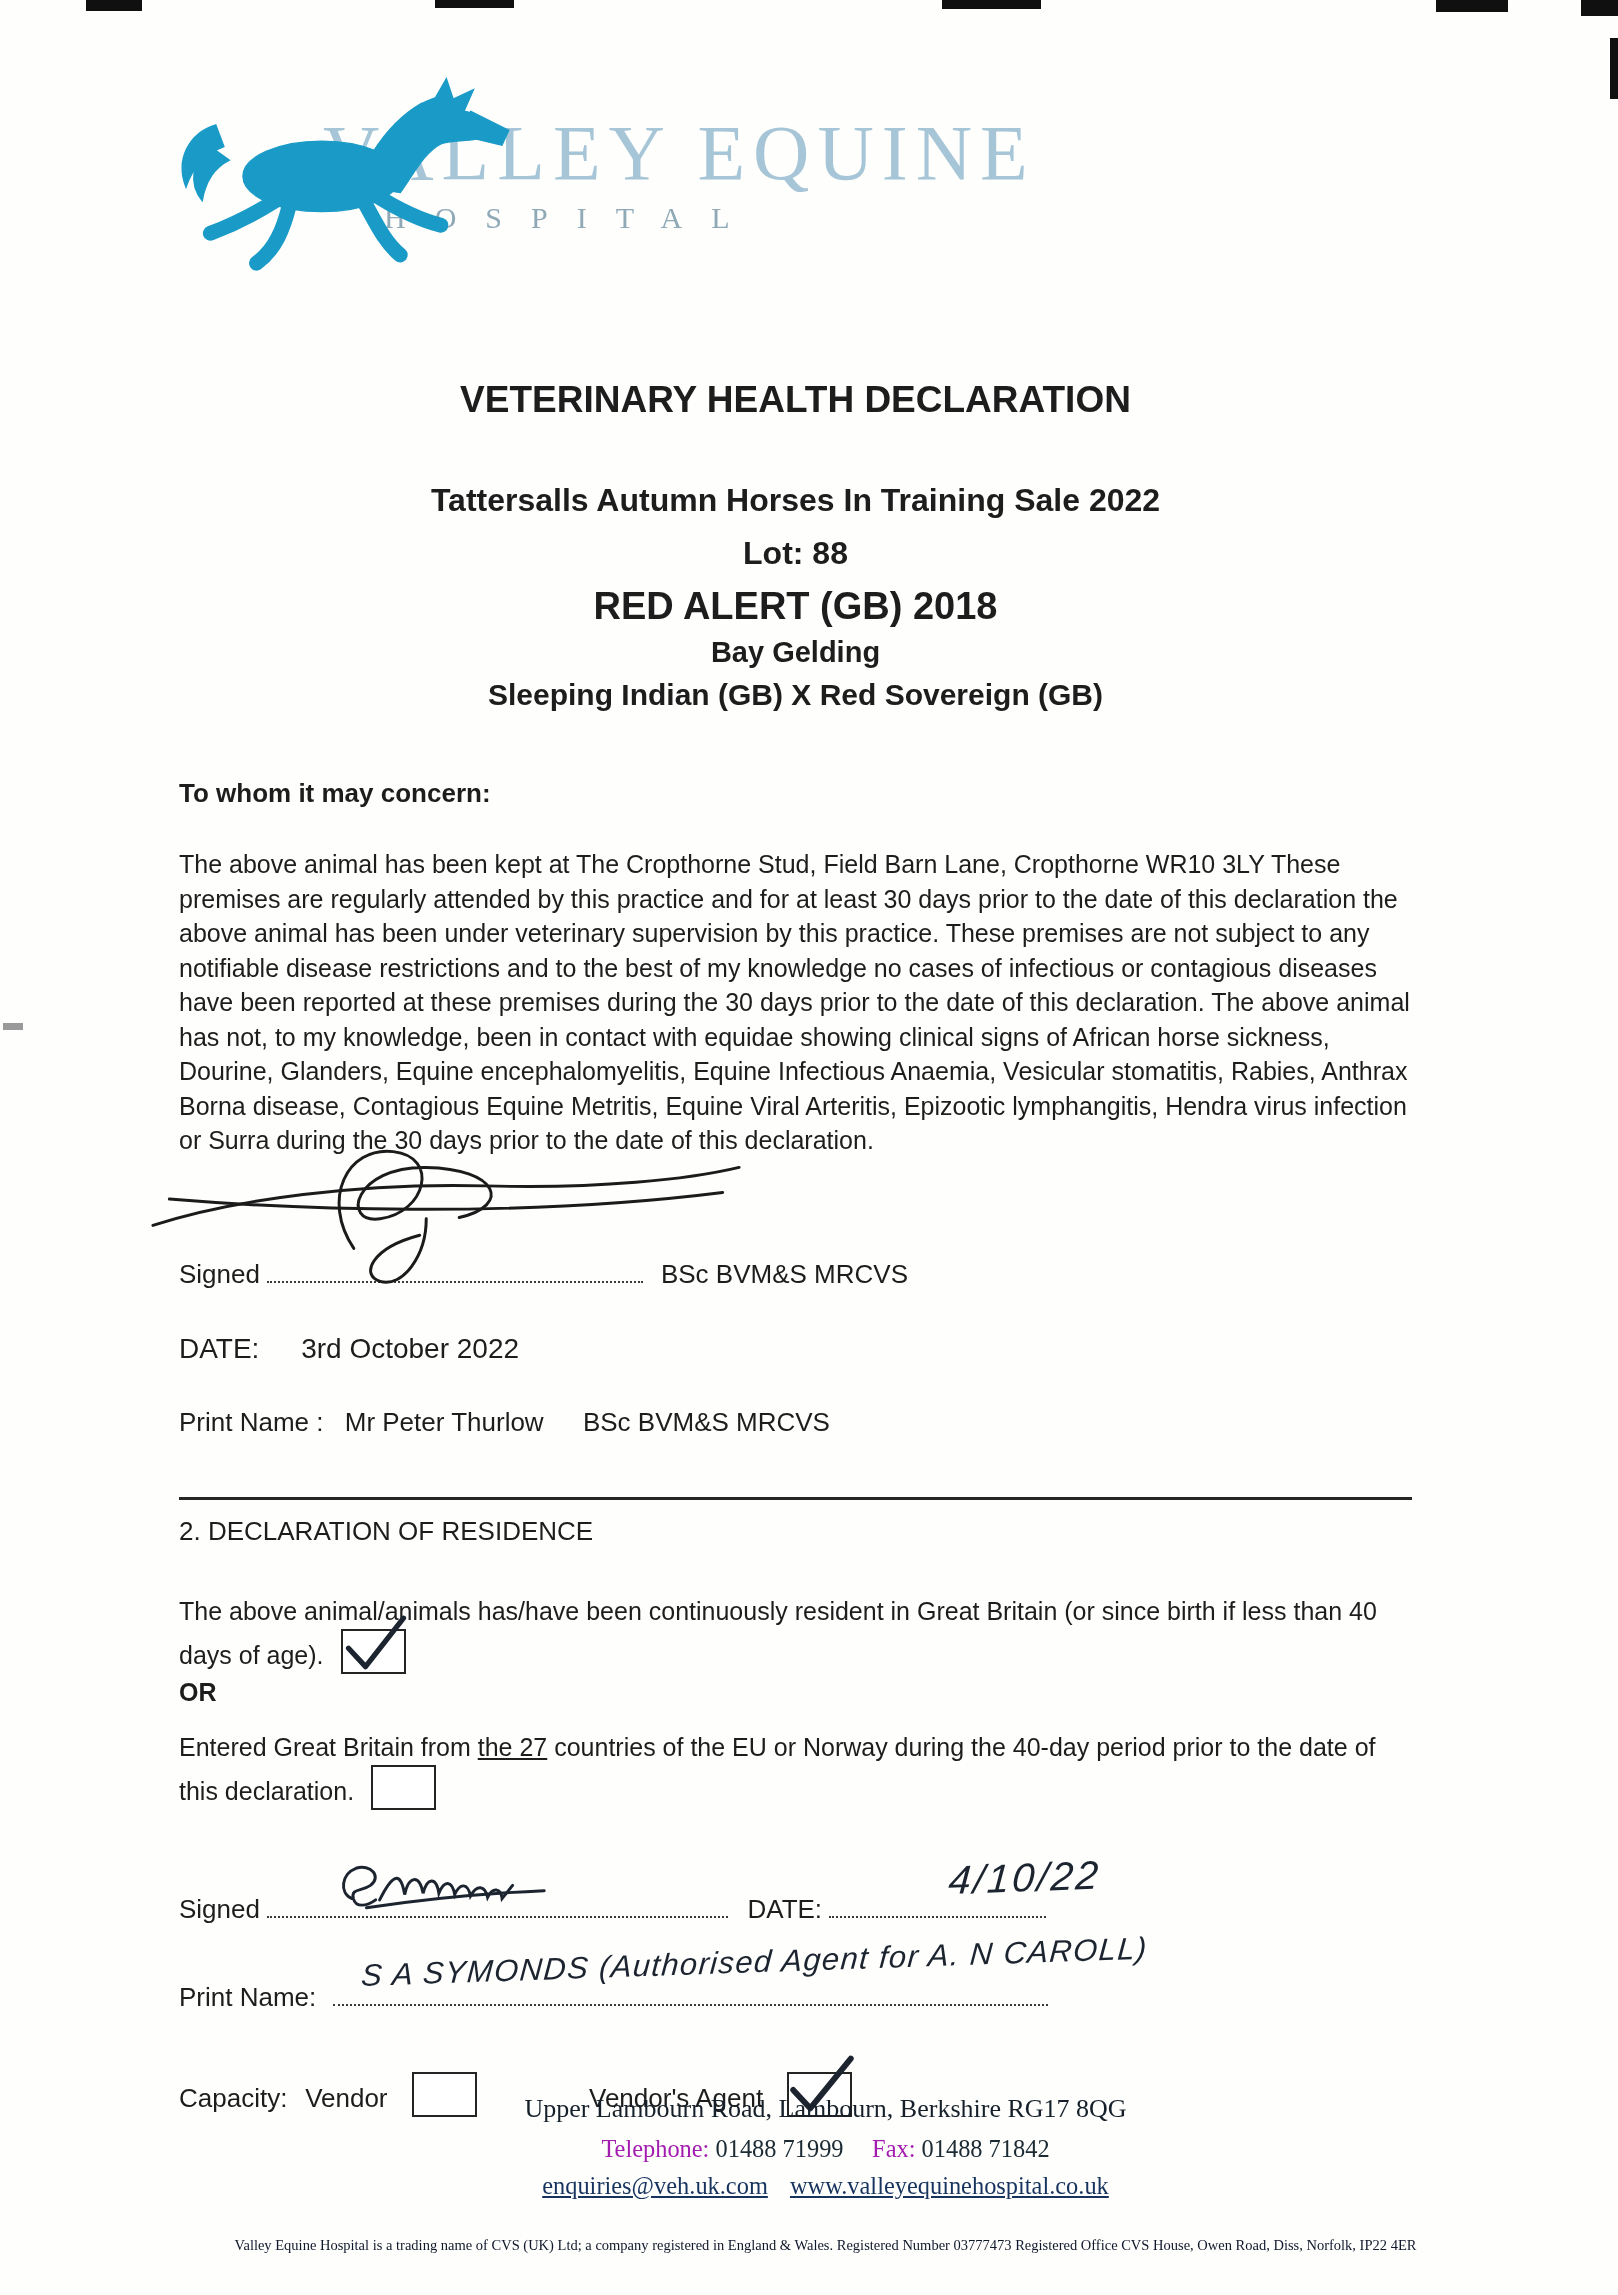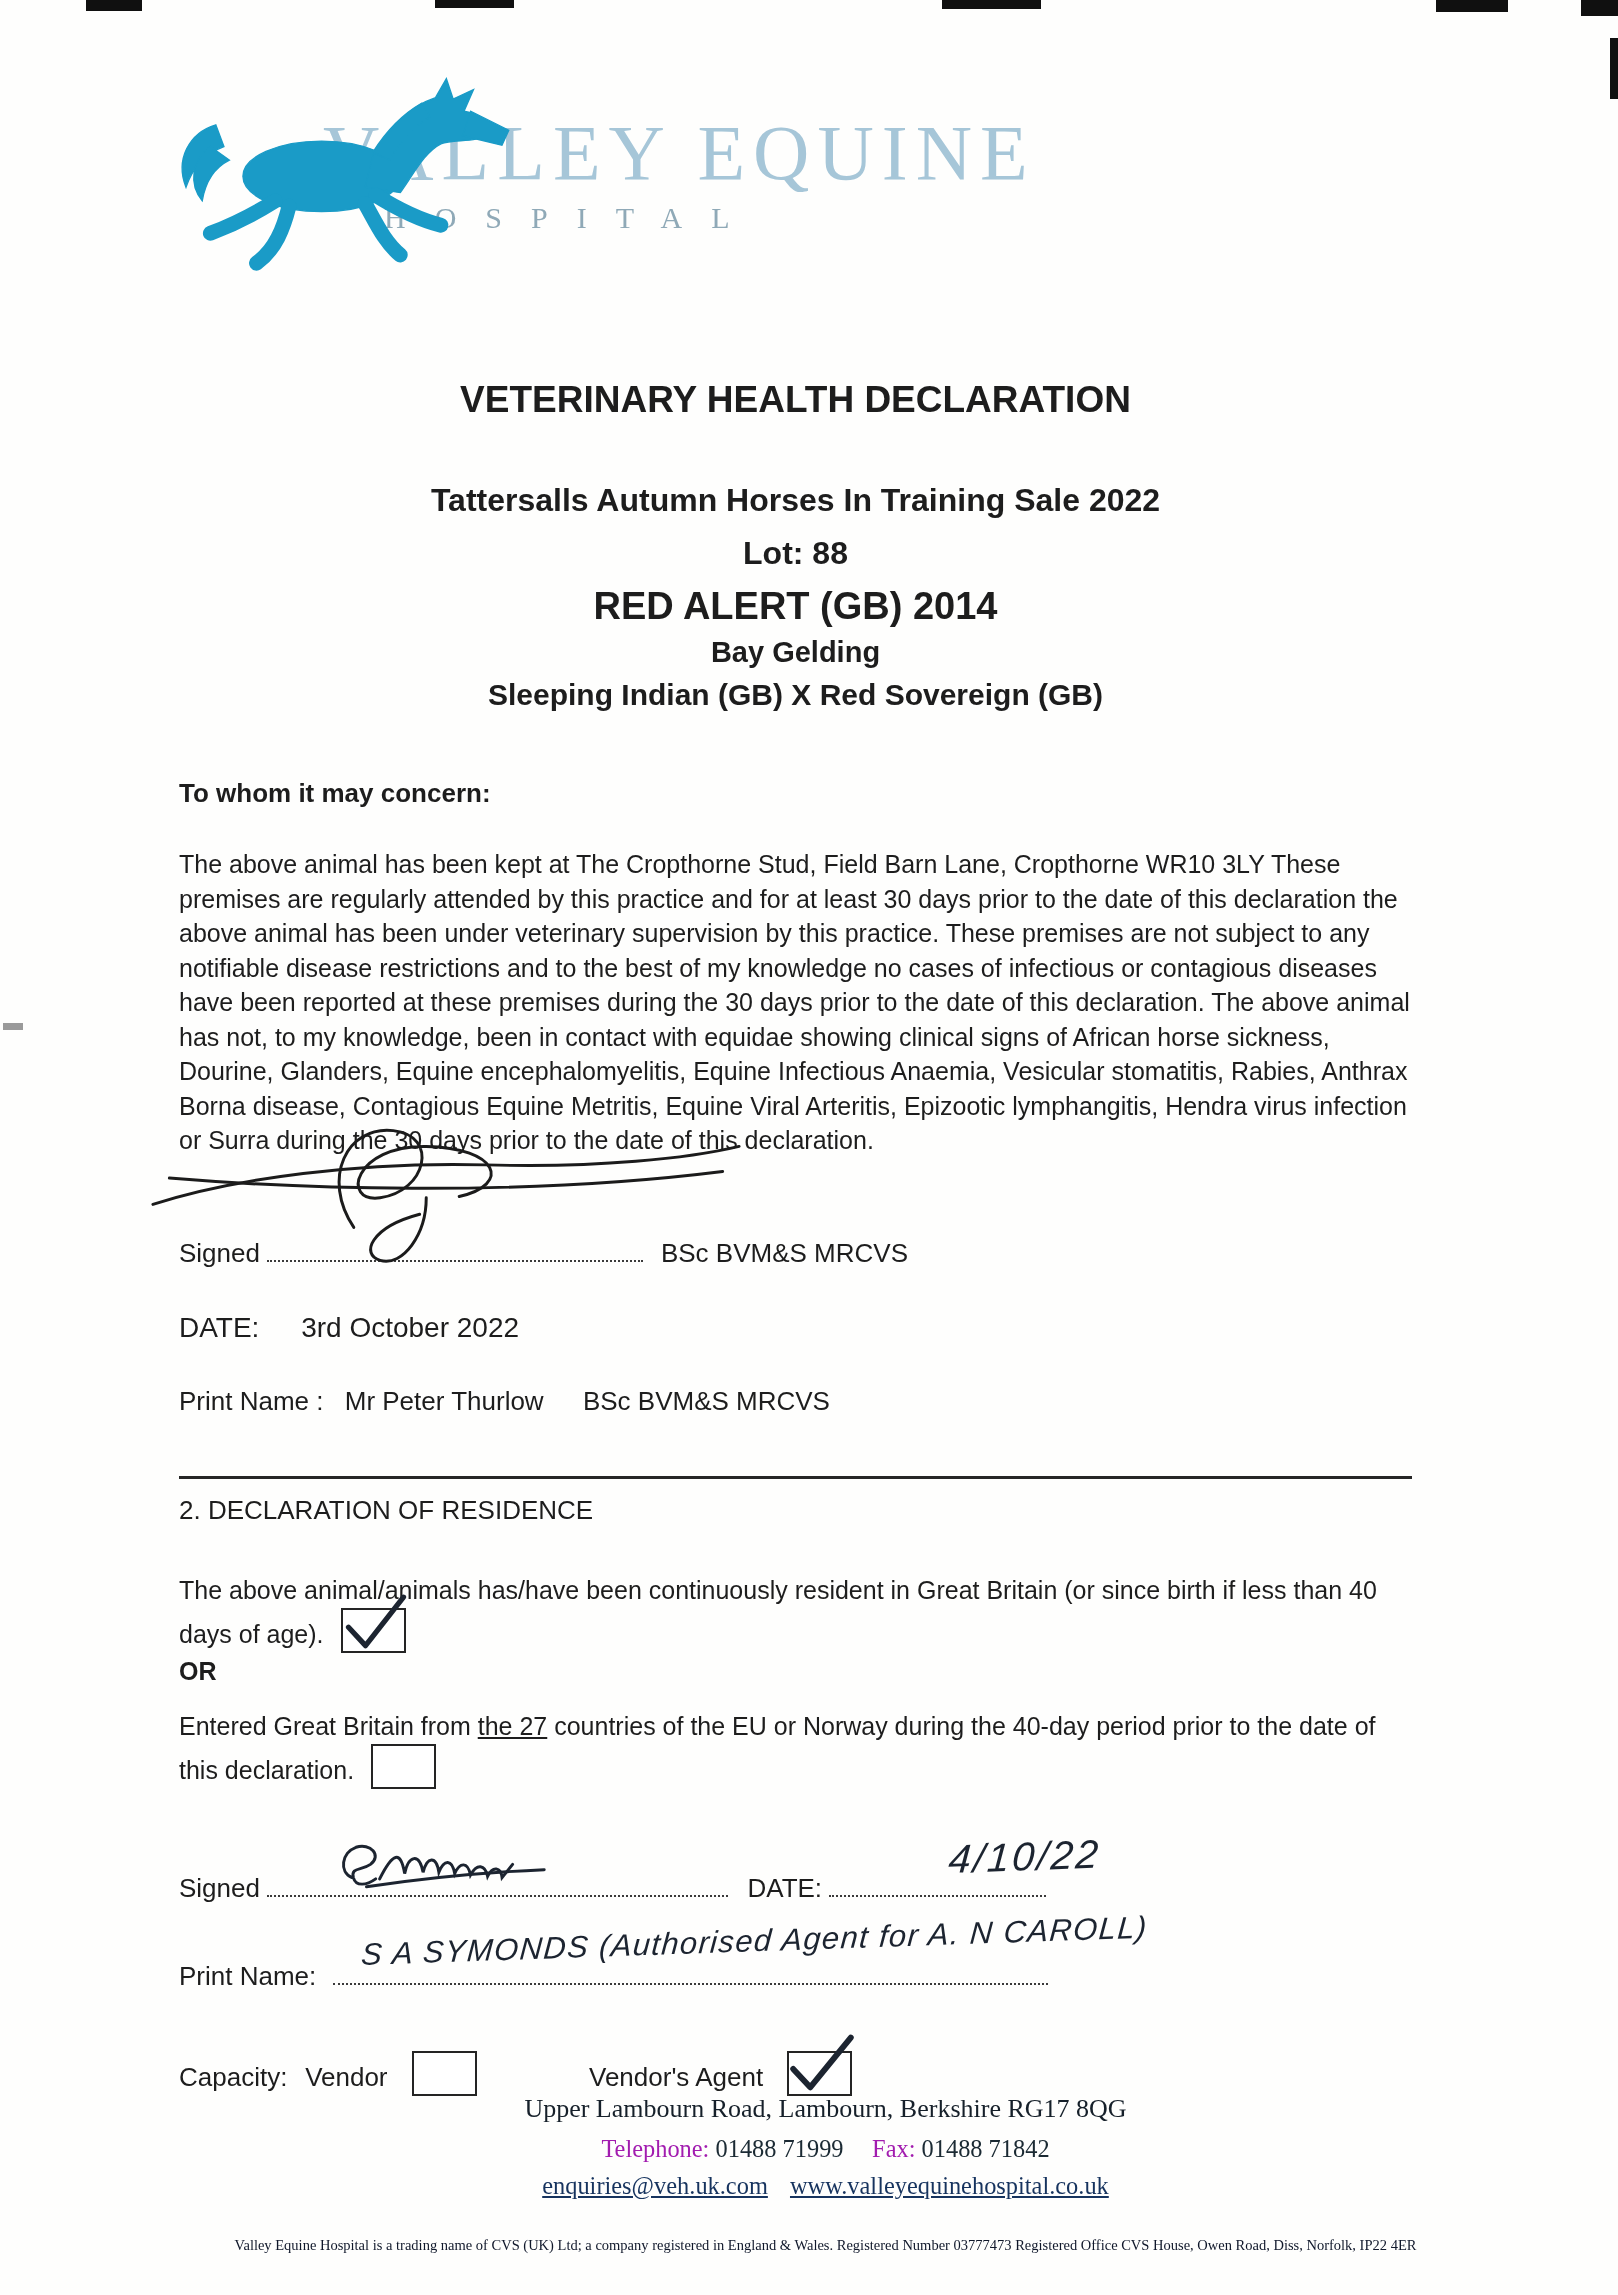--- a/index.html
+++ b/index.html
@@ -24,21 +24,21 @@
   .sale{text-align:center;margin-top:61px;}
   .sale-event{font-size:32px;font-weight:700;}
   .sale-lot{font-size:32px;font-weight:700;margin-top:16px;}
   .sale-horse{font-size:38px;font-weight:700;margin-top:13px;}
   .sale-desc{font-size:29px;font-weight:700;margin-top:8px;}
   .sale-ped{font-size:30px;font-weight:700;margin-top:9.2px;}
   .salutation{font-size:26px;font-weight:700;margin-top:66px;}
   .body-text{font-size:25px;line-height:1.38;margin-top:38px;}
 
   
-  .sig-block{position:relative;margin-top:76px;font-size:26px;}
+  .sig-block{position:relative;margin-top:97px;font-size:26px;}
   .vet-sig{position:absolute;left:-36px;top:-135px;z-index:2;}
   .dotleader{display:inline-block;border-bottom:2.6px dotted #3a3a3a;height:1em;vertical-align:baseline;}
   .lead1{width:376px;}
   .sig-qual{margin-left:10.5px;}
   .date-row{margin-top:43px;font-size:28px;}
   .date-val{margin-left:34px;}
   .print-row{margin-top:42px;font-size:26px;}
   .pn-val{margin-left:14px;}
   .pn-qual{margin-left:32px;}
 
@@ -117,21 +117,21 @@
     </svg>
   </header>
 
   <main class="main">
 
     <h1 class="doc-title" style="margin:0;">VETERINARY HEALTH DECLARATION</h1>
 
     <section class="sale">
       <div class="sale-event">Tattersalls Autumn Horses In Training Sale 2022</div>
       <div class="sale-lot">Lot: 88</div>
-      <div class="sale-horse">RED ALERT (GB) 2014</div>
+      <div class="sale-horse">RED ALERT (GB) 2018</div>
       <div class="sale-desc">Bay Gelding</div>
       <div class="sale-ped">Sleeping Indian (GB)  X  Red Sovereign (GB)</div>
     </section>
 
     <p class="salutation" style="margin-bottom:0;">To whom it may concern:</p>
 
     <p class="body-text" style="margin-bottom:0;">The above animal has been kept at The Cropthorne Stud, Field Barn Lane, Cropthorne WR10 3LY These premises are regularly attended by this practice and for at least 30 days prior to the date of this declaration the above animal has been under veterinary supervision by this practice. These premises are not subject to any notifiable disease restrictions and to the best of my knowledge no cases of infectious or contagious diseases have been reported at these premises during the 30 days prior to the date of this declaration. The above animal has not, to my knowledge, been in contact with equidae showing clinical signs of African horse sickness, Dourine, Glanders, Equine encephalomyelitis, Equine Infectious Anaemia, Vesicular stomatitis, Rabies, Anthrax Borna disease, Contagious Equine Metritis, Equine Viral Arteritis, Epizootic lymphangitis, Hendra virus infection or Surra during the 30 days prior to the date of this declaration.</p>
 
     <div class="sig-block">
       <svg class="vet-sig" width="606" height="191" viewBox="0 0 920 290">

